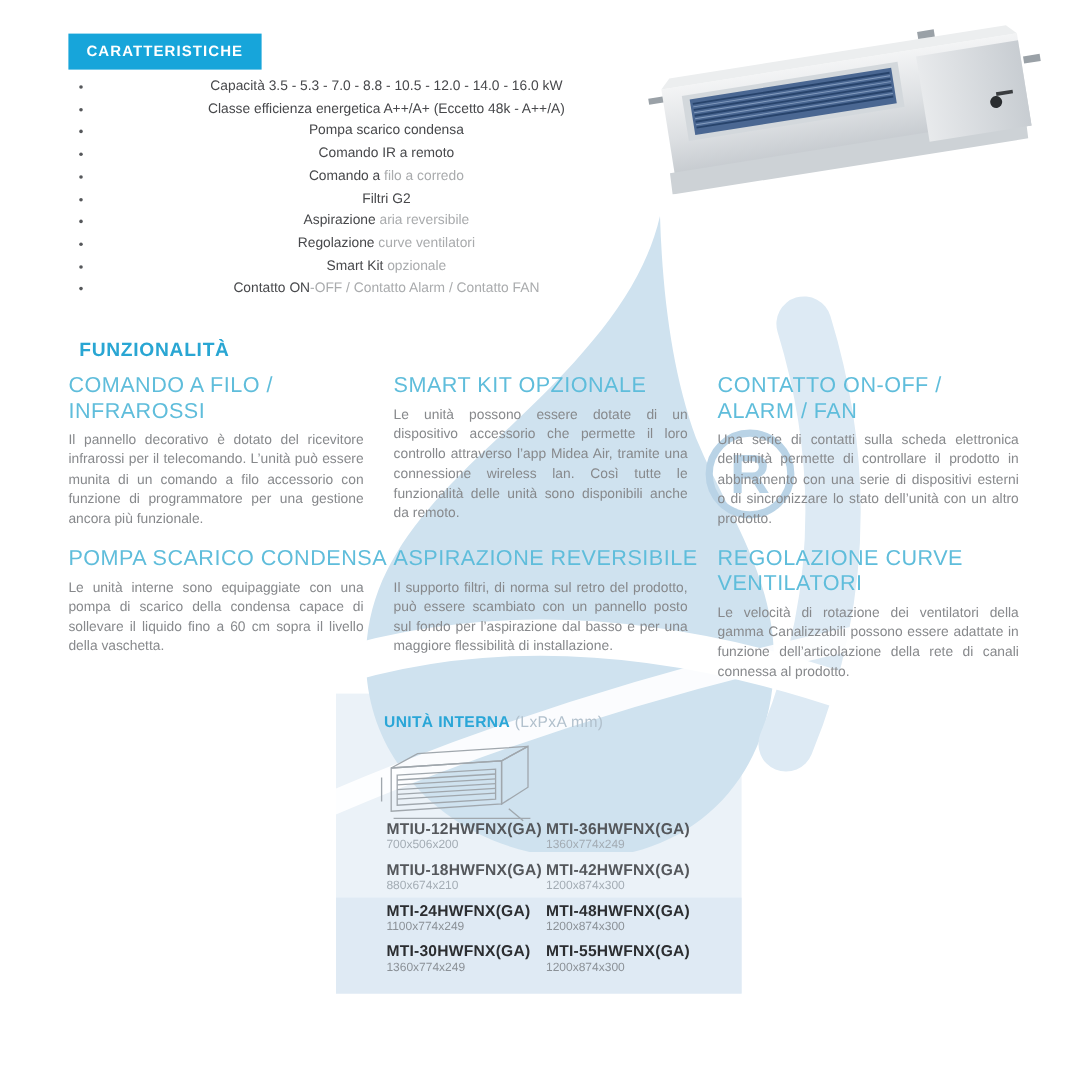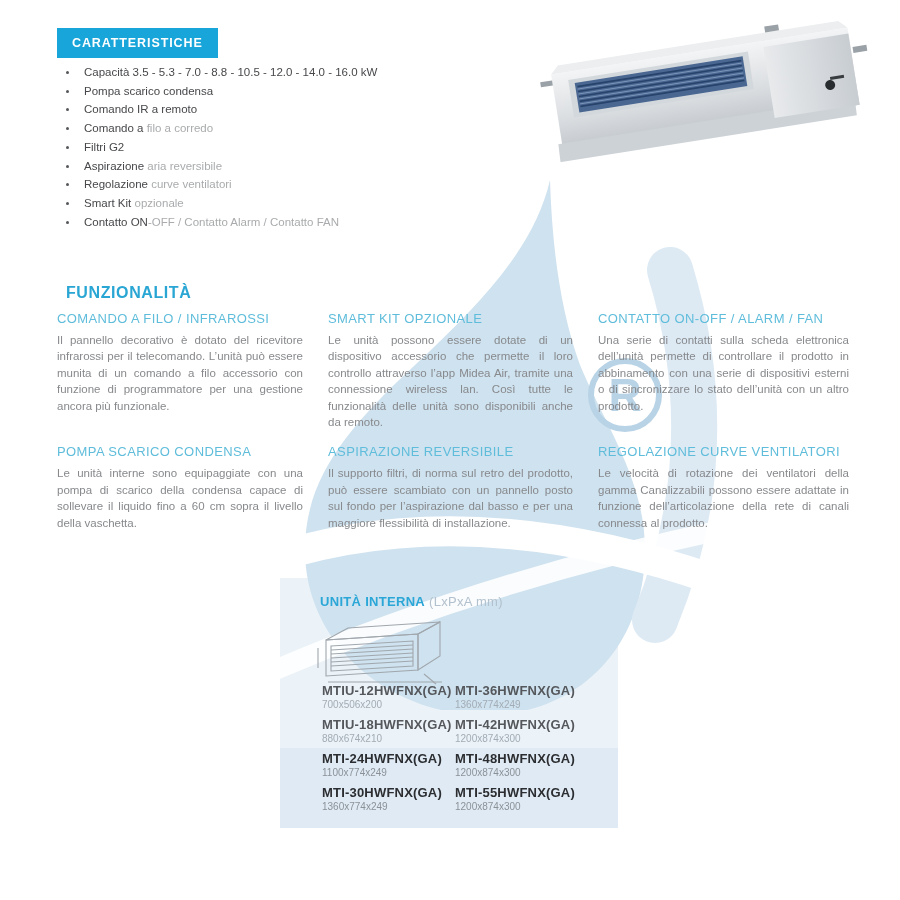--- a/index.html
+++ b/index.html
@@ -12,31 +12,31 @@
 
   
   .watermark{position:absolute;left:250px;top:150px;width:500px;height:560px;pointer-events:none;}
 
   
   .badge{position:absolute;left:57px;top:28px;background:#17a5da;color:#fff;
          font-size:12.5px;font-weight:bold;letter-spacing:.9px;padding:8px 15px;}
 
   
   .features{position:absolute;left:60px;top:63px;width:500px;margin:0;padding:0;list-style:none;}
-  .features li{position:relative;padding-left:24px;font-size:11.5px;line-height:18.7px;}
+  .features li{position:relative;padding-left:24px;font-size:11.5px;line-height:18.7px;text-align:center;}
   .features .dot{position:absolute;left:6px;top:8px;width:3px;height:3px;border-radius:50%;background:#55575a;}
   .features .lead{color:#47484b;}
   .features .rest{color:#a9abad;white-space:pre-wrap;}
 
   
   .fz-title{position:absolute;left:66px;top:284px;font-size:16px;font-weight:bold;
             color:#29a6d3;letter-spacing:.6px;}
   .sections{position:absolute;left:57px;top:311px;width:795px;display:grid;
             grid-template-columns:271px 270px 254px;row-gap:14px;}
-  .sec h3{margin:0 0 6px 0;font-size:13px;font-weight:normal;color:#5fbddb;letter-spacing:.4px;}
+  .sec h3{margin:0 0 6px 0;font-size:18px;font-weight:normal;color:#5fbddb;letter-spacing:.4px;}
   .sec p{margin:0;font-size:11.5px;line-height:16.4px;color:#87898c;text-align:justify;padding-right:25px;}
   .sec:nth-child(3n) p{padding-right:3px;}
 
   
   .product{position:absolute;left:533px;top:12px;width:352px;height:150px;}
 
   
   .panel-content{position:absolute;left:280px;top:578px;width:324px;height:250px;}
   .unit-title{position:absolute;left:40px;top:16px;font-size:13px;letter-spacing:.3px;}
   .unit-title .t{color:#2aa6d7;font-weight:bold;}
@@ -66,20 +66,21 @@
     <g>
       <circle cx="375" cy="245" r="34" fill="none" stroke="#b9d3e6" stroke-width="6"></circle>
       <text x="375" y="261" text-anchor="middle" font-family="Liberation Sans, sans-serif" font-size="46" font-weight="bold" fill="#b9d3e6">R</text>
     </g>
   </svg>
 
   <div class="badge">CARATTERISTICHE</div>
 
   <ul class="features">
       <li><span class="dot"></span><span class="lead">Capacità 3.5 - 5.3 - 7.0 - 8.8 - 10.5 - 12.0 - 14.0 - 16.0 kW</span><span class="rest"></span></li>
+      <li><span class="dot"></span><span class="lead">Classe efficienza energetica A++/A+ (Eccetto 48k - A++/A)</span><span class="rest"></span></li>
       <li><span class="dot"></span><span class="lead">Pompa scarico condensa</span><span class="rest"></span></li>
       <li><span class="dot"></span><span class="lead">Comando IR a remoto</span><span class="rest"></span></li>
       <li><span class="dot"></span><span class="lead">Comando a</span><span class="rest"> filo a corredo</span></li>
       <li><span class="dot"></span><span class="lead">Filtri G2</span><span class="rest"></span></li>
       <li><span class="dot"></span><span class="lead">Aspirazione</span><span class="rest"> aria reversibile</span></li>
       <li><span class="dot"></span><span class="lead">Regolazione</span><span class="rest"> curve ventilatori</span></li>
       <li><span class="dot"></span><span class="lead">Smart Kit</span><span class="rest"> opzionale</span></li>
       <li><span class="dot"></span><span class="lead">Contatto ON</span><span class="rest">-OFF / Contatto Alarm / Contatto FAN</span></li>
     </ul>
 

